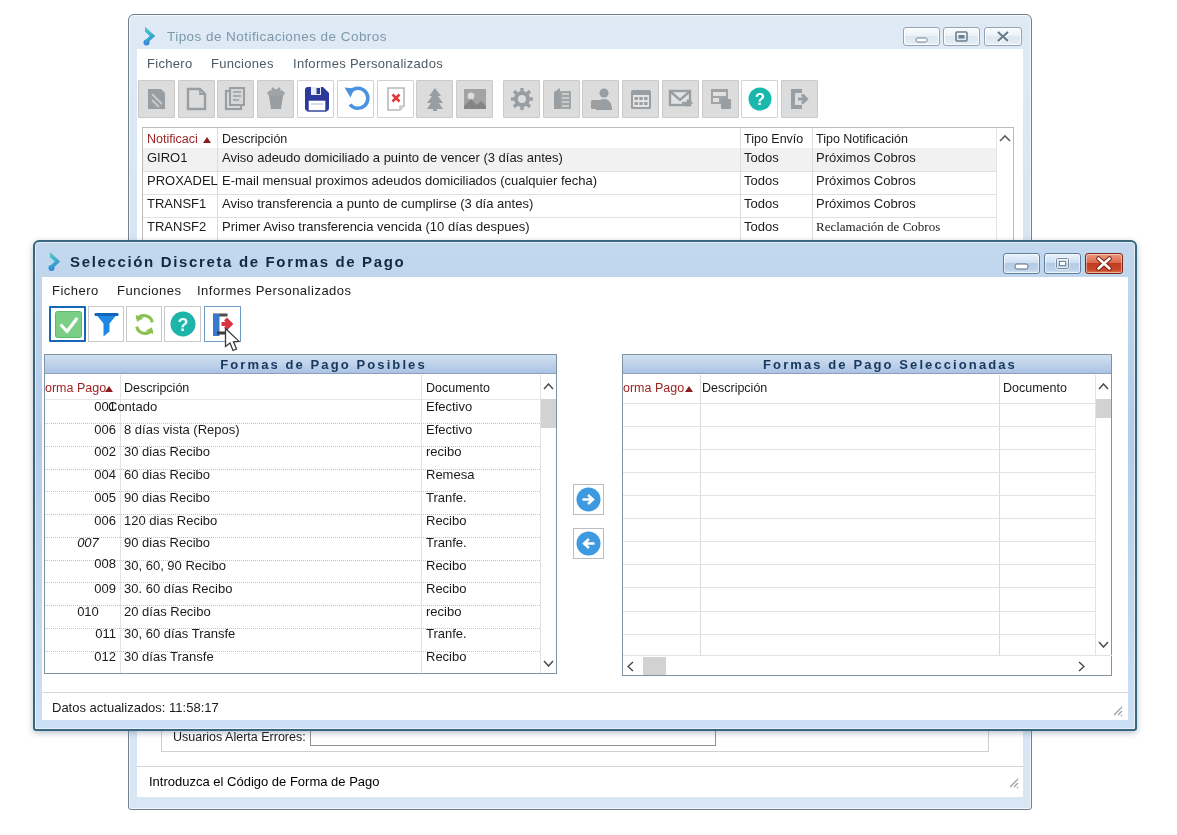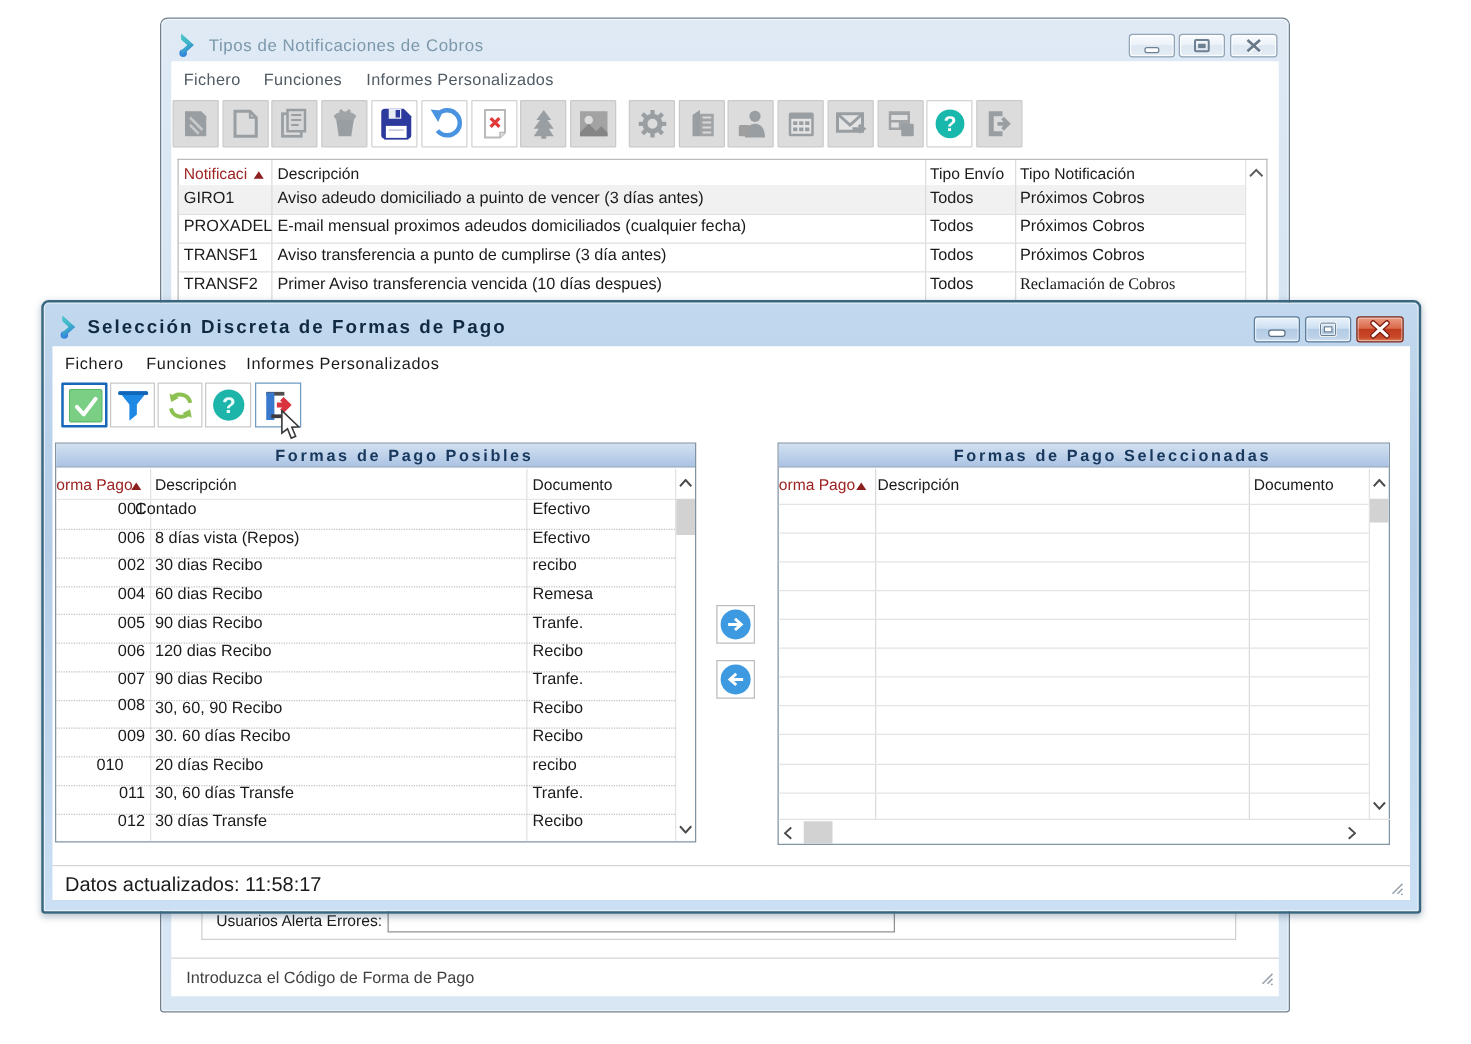--- a/index.html
+++ b/index.html
@@ -213,21 +213,21 @@
 <div class="cell" style="left:816px; top:196px;">Próximos Cobros</div>
 <div class="cell" style="left:147px; top:219px;">TRANSF2</div>
 <div class="cell" style="left:222px; top:219px;">Primer Aviso transferencia vencida  (10 días despues)</div>
 <div class="cell" style="left:744px; top:219px;">Todos</div>
 <div class="cell" style="left:816px; top:219px;font-family:Liberation Serif, serif;">Reclamación de Cobros</div>
 
 <div class="abs" style="left:161px; top:650px; width:828px; height:102px; border:1px solid #d0d0d0;"></div>
 <div class="txt" style="left:173px; top:730px; font-size:12.5px; color:#1a1a1a;">Usuarios Alerta Errores:</div>
 <div class="abs" style="left:310px; top:728px; width:406px; height:18px; background:#ffffff; border:1px solid #919191;"></div>
 <div class="abs" style="left:137px; top:766px; width:886px; height:1px; background:#d5d5d5;"></div>
-<div class="txt" style="left:149px; top:774px; font-size:13px; color:#404040;">Introduzca el Código de Forma de Pago</div>
+<div class="txt" style="left:149px; top:774px; font-size:13px; color:#000000;">Introduzca el Código de Forma de Pago</div>
 <svg class="abs" style="left:1008px; top:777px;" width="12" height="12">
     <path d="M10 2 L2 10 M10 6 L6 10 M10 10 L9 11" stroke="#9aa4ae" stroke-width="1.3"></path>
   </svg>
 
 <div class="abs" id="fgwin" style="left:33px; top:240px; width:1104px; height:491px;
      background:linear-gradient(#c2d8ee, #b4cce7 40%, #cbe0f4);
      border:2px solid #39677f; border-radius:6px 6px 3px 3px;
      box-shadow:0 2px 6px rgba(50,80,110,0.35), inset 0 0 0 1px rgba(255,255,255,0.55);"></div>
 
 <svg class="abs" style="left:48px; top:251px;" width="16" height="21" viewBox="0 0 16 20">
@@ -340,21 +340,21 @@
 <div class="cell" style="left:426px; top:467.00px;text-align:right;">Remesa</div>
 <div class="abs" style="left:45px; top:491.25px; width:495px; height:0; border-top:1px dotted #c2c2c2;"></div>
 <div class="cell" style="left:60px; top:489.75px; width:56px; text-align:right;">005</div>
 <div class="cell" style="left:124px; top:489.75px;">90 dias Recibo</div>
 <div class="cell" style="left:426px; top:489.75px;">Tranfe.</div>
 <div class="abs" style="left:45px; top:514.00px; width:495px; height:0; border-top:1px dotted #c2c2c2;"></div>
 <div class="cell" style="left:60px; top:512.50px; width:56px; text-align:right;">006</div>
 <div class="cell" style="left:124px; top:512.50px;">120 dias Recibo</div>
 <div class="cell" style="left:426px; top:512.50px;">Recibo</div>
 <div class="abs" style="left:45px; top:536.75px; width:495px; height:0; border-top:1px dotted #c2c2c2;"></div>
-<div class="cell" style="left:60px; top:535.25px; width:56px; text-align:right;">007</div>
+<div class="cell" style="left:60px; top:535.25px; width:56px; text-align:center;font-style:italic;">007</div>
 <div class="cell" style="left:124px; top:535.25px;">90 dias Recibo</div>
 <div class="cell" style="left:426px; top:535.25px;">Tranfe.</div>
 <div class="abs" style="left:45px; top:559.50px; width:495px; height:0; border-top:1px dotted #c2c2c2;"></div>
 <div class="cell" style="left:60px; top:556px; width:56px; text-align:right;">008</div>
 <div class="cell" style="left:124px; top:558.00px;">30, 60, 90 Recibo</div>
 <div class="cell" style="left:426px; top:558.00px;">Recibo</div>
 <div class="abs" style="left:45px; top:582.25px; width:495px; height:0; border-top:1px dotted #c2c2c2;"></div>
 <div class="cell" style="left:60px; top:580.75px; width:56px; text-align:right;">009</div>
 <div class="cell" style="left:124px; top:580.75px;">30. 60 días Recibo</div>
 <div class="cell" style="left:426px; top:580.75px;">Recibo</div>
@@ -415,16 +415,16 @@
 <div class="abs" style="left:623px; top:655px; width:489px; height:1px; background:#e2e2e2;"></div>
 <svg class="abs" style="left:627px; top:661px;" width="7" height="11">
     <path d="M6 1 L1 5.5 L6 10" fill="none" stroke="#4a4a4a" stroke-width="1.5"></path>
   </svg>
 <div class="abs" style="left:643px; top:657px; width:23px; height:18px; background:#d2d2d2;"></div>
 <svg class="abs" style="left:1078px; top:661px;" width="7" height="11">
     <path d="M1 1 L6 5.5 L1 10" fill="none" stroke="#4a4a4a" stroke-width="1.5"></path>
   </svg>
 
 <div class="abs" style="left:42px; top:692px; width:1086px; height:1px; background:#d5d5d5;"></div>
-<div class="txt" style="left:52px; top:700px; font-size:16px; color:#1b1b1b;">Datos actualizados: 11:58:17</div>
+<div class="txt" style="left:52px; top:700px; font-size:13px; color:#1b1b1b;">Datos actualizados: 11:58:17</div>
 <svg class="abs" style="left:1112px; top:705px;" width="12" height="12">
     <path d="M10 2 L2 10 M10 6 L6 10 M10 10 L9 11" stroke="#9aa4ae" stroke-width="1.3"></path>
   </svg>
 
 </body></html>

